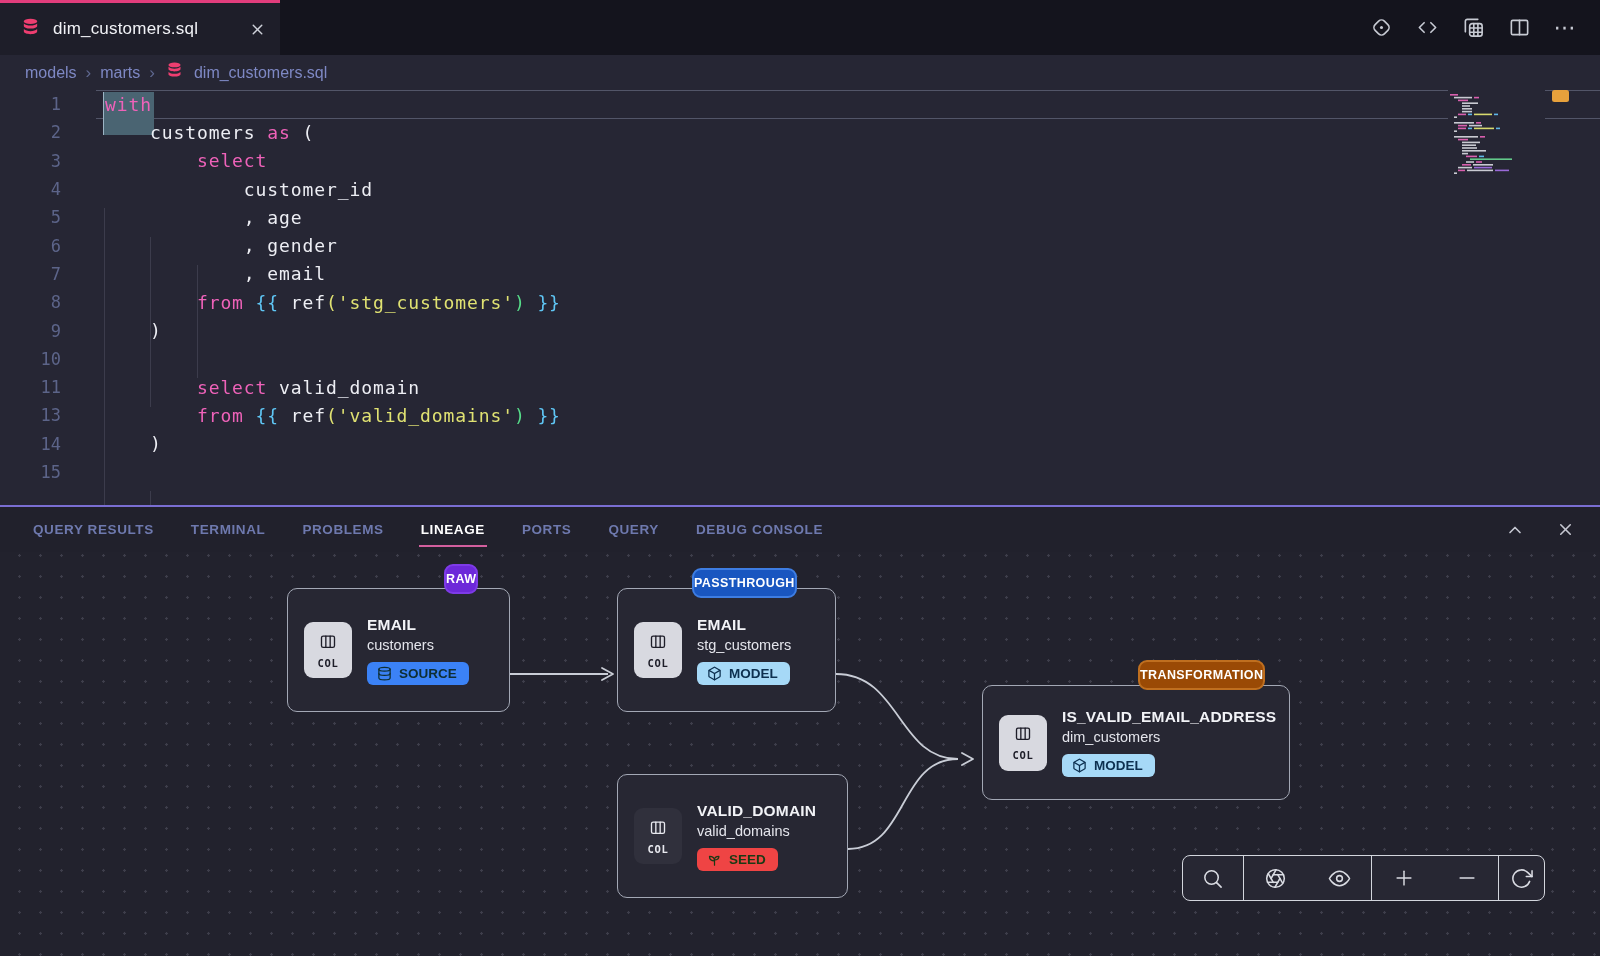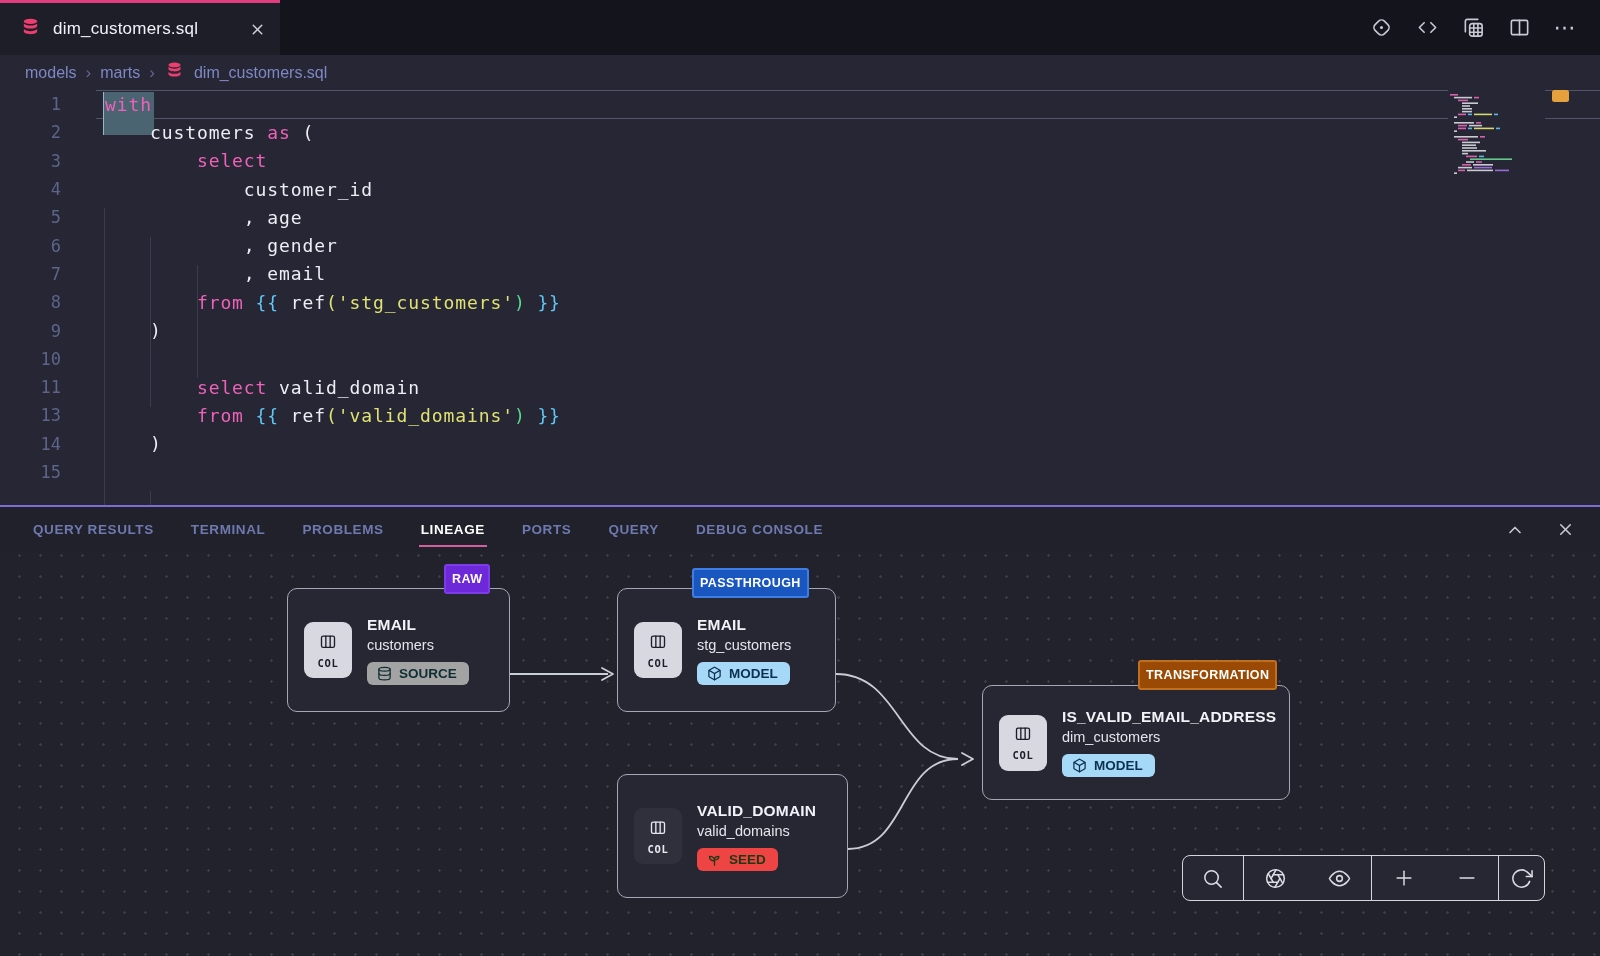--- a/index.html
+++ b/index.html
@@ -68,21 +68,21 @@
     align-items:center;justify-content:center;gap:1px}
   .col-tile.light{background:#d8d9e0;color:#1d1d28}
   .col-tile.dark{background:#30303c;color:#e8e9ef}
   .col-label{font-size:10.5px;font-weight:700;letter-spacing:.6px;font-family:"DejaVu Sans Mono",monospace}
   .node-text{display:flex;flex-direction:column;gap:3px}
   .node-col{color:#f2f3f7;font-size:15.5px;font-weight:700;letter-spacing:.2px}
   .node-model{color:#e4e5ec;font-size:14.5px}
   .type-badge{align-self:flex-start;display:inline-flex;align-items:center;gap:7px;margin-top:6px;
     padding:4px 12px 4px 10px;border-radius:6px;font-size:13.5px;font-weight:600}
   .tag-badge{position:absolute;z-index:3;color:#fff;font-size:12.5px;font-weight:700;letter-spacing:.4px;
-    padding:6px 6px;border-radius:3px}
+    padding:6px 0;border-radius:9px}
   .tag-RAW{background:#6d28d9;border:2px solid #7e3be8}
   .tag-PASSTHROUGH{background:#1956c0;border:2px solid #3e7de2}
   .tag-TRANSFORMATION{background:#9a4a05;border:2px solid #bf6f1f}
 
   
   .graph-toolbar{position:absolute;left:1182px;top:303px;width:363px;height:46px;z-index:4;
     background:var(--node-bg);border:1.5px solid #d3d6dd;border-radius:8px;display:flex;color:#dadce3}
   .gt-cell{display:flex;align-items:center;justify-content:space-around;border-right:1.5px solid #d3d6dd}
   .gt-cell:last-child{border-right:none}
   .gt-btn{display:flex;align-items:center;justify-content:center;width:34px;height:34px;cursor:pointer}
@@ -312,21 +312,21 @@
               <span><svg width="20" height="20" viewBox="0 0 24 24" fill="none" stroke="currentColor" stroke-width="1.6" stroke-linecap="round" stroke-linejoin="round">
                   <rect x="4.2" y="5" width="15.6" height="13.5" rx="2"></rect>
                   <line x1="9.4" y1="5" x2="9.4" y2="18.5"></line>
                   <line x1="14.6" y1="5" x2="14.6" y2="18.5"></line>
                 </svg></span>
               <span class="col-label">COL</span>
             </div>
             <div class="node-text">
               <span class="node-col">EMAIL</span>
               <span class="node-model">customers</span>
-              <span class="type-badge" style="background: #a3a3a3; color: rgb(14, 46, 51);">
+              <span class="type-badge" style="background: #3b82f6; color: rgb(14, 46, 51);">
                 <span style="display: inline-flex;">
                   <svg width="15" height="15" viewBox="0 0 24 24" fill="none" stroke="currentColor" stroke-width="2" stroke-linecap="round" stroke-linejoin="round">
                     <ellipse cx="12" cy="5" rx="9" ry="3"></ellipse>
                     <path d="M21 12c0 1.66-4 3-9 3s-9-1.34-9-3"></path>
                     <path d="M3 5v14c0 1.66 4 3 9 3s9-1.34 9-3V5"></path>
                   </svg>
                 </span>
                 <span>SOURCE</span>
               </span>
             </div>

